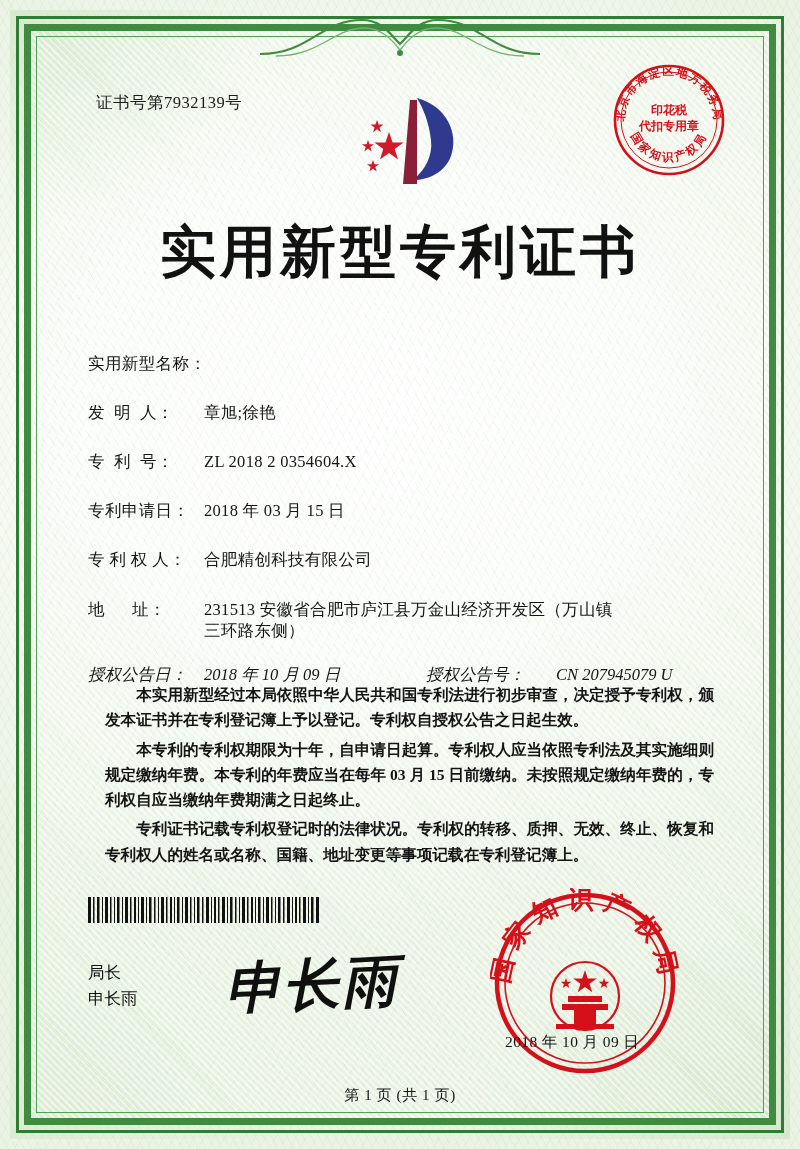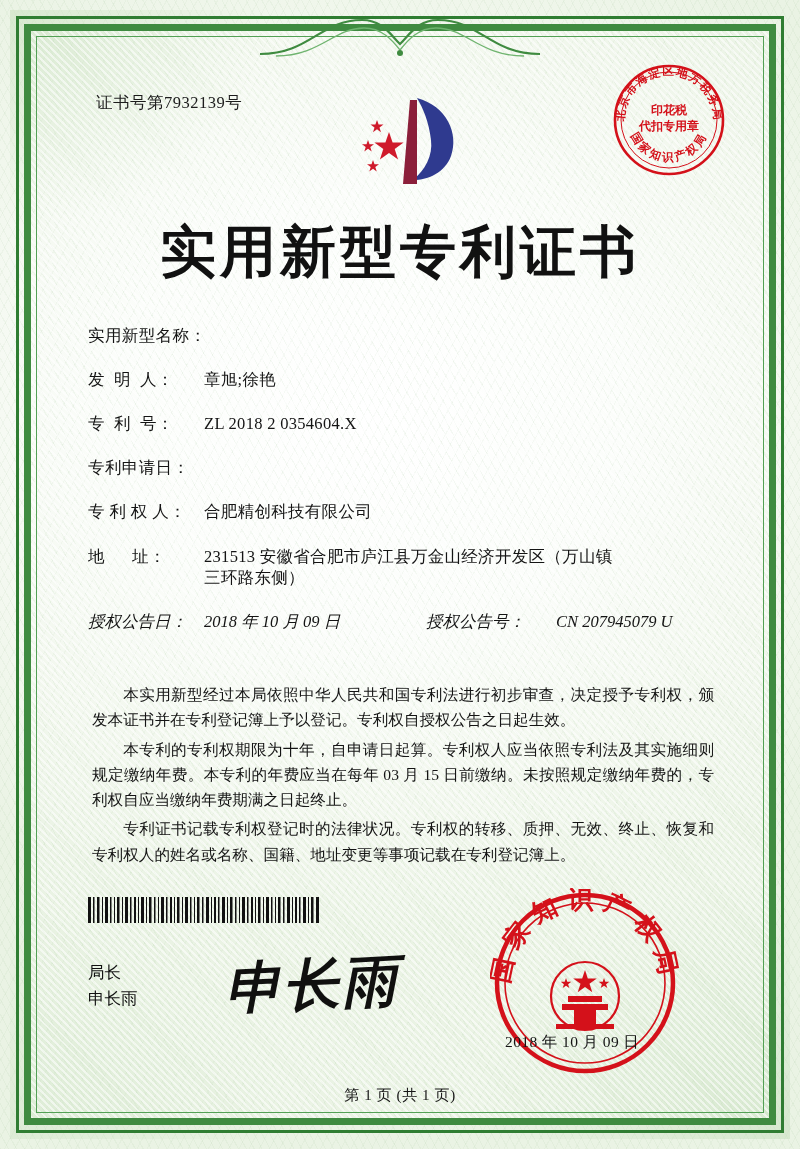--- a/index.html
+++ b/index.html
@@ -112,20 +112,21 @@
     top: 325px;
     width: 630px;
     font-size: 16.5px;
     color: #141414;
     line-height: 1.28;
   }
   .field-row {
     display: flex;
     align-items: flex-start;
     margin-bottom: 23px;
+    margin-top: 28px;
   }
   .field-label {
     width: 116px;
     flex: 0 0 116px;
     letter-spacing: 0.4px;
     white-space: pre;
   }
   .field-value {
     flex: 1;
     letter-spacing: 0.3px;
@@ -149,22 +150,23 @@
     position: absolute;
     left: 88px;
     top: 682px;
     width: 626px;
     font-size: 15.6px;
     line-height: 1.62;
     color: #141414;
     text-align: justify;
   }
   .paragraphs p {
-    margin: 0 0 4px 4px;
+    margin: 0 0 4px 17px;
     text-indent: 2em;
+    font-weight: bold;
   }
 
   .barcode {
     position: absolute;
     left: 88px;
     top: 897px;
     width: 232px;
     height: 26px;
   }
 
@@ -276,20 +278,21 @@
         <div class="field-value">章旭;徐艳</div>
       </div>
 
       <div class="field-row">
         <div class="field-label">专  利  号：</div>
         <div class="field-value">ZL 2018 2 0354604.X</div>
       </div>
 
       <div class="field-row">
         <div class="field-label">专利申请日：</div>
+        <div class="field-value">2018 年 03 月 15 日</div>
       </div>
 
       <div class="field-row">
         <div class="field-label">专 利 权 人：</div>
         <div class="field-value">合肥精创科技有限公司</div>
       </div>
 
       <div class="field-row">
         <div class="field-label">地      址：</div>
         <div class="field-value">

